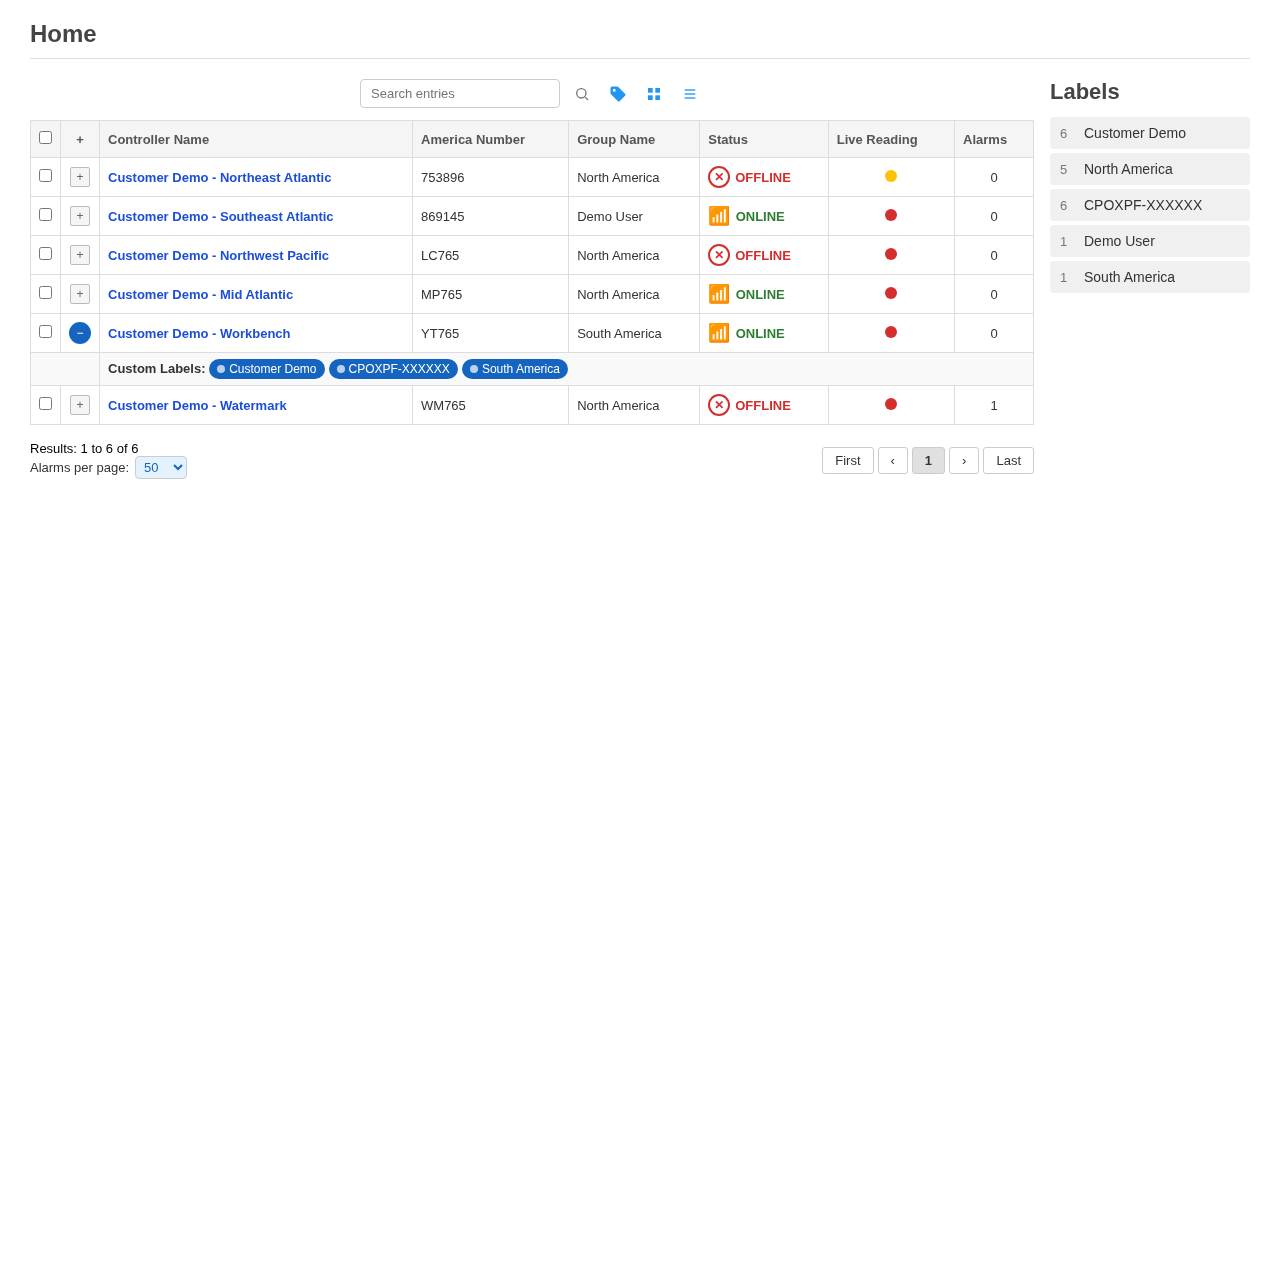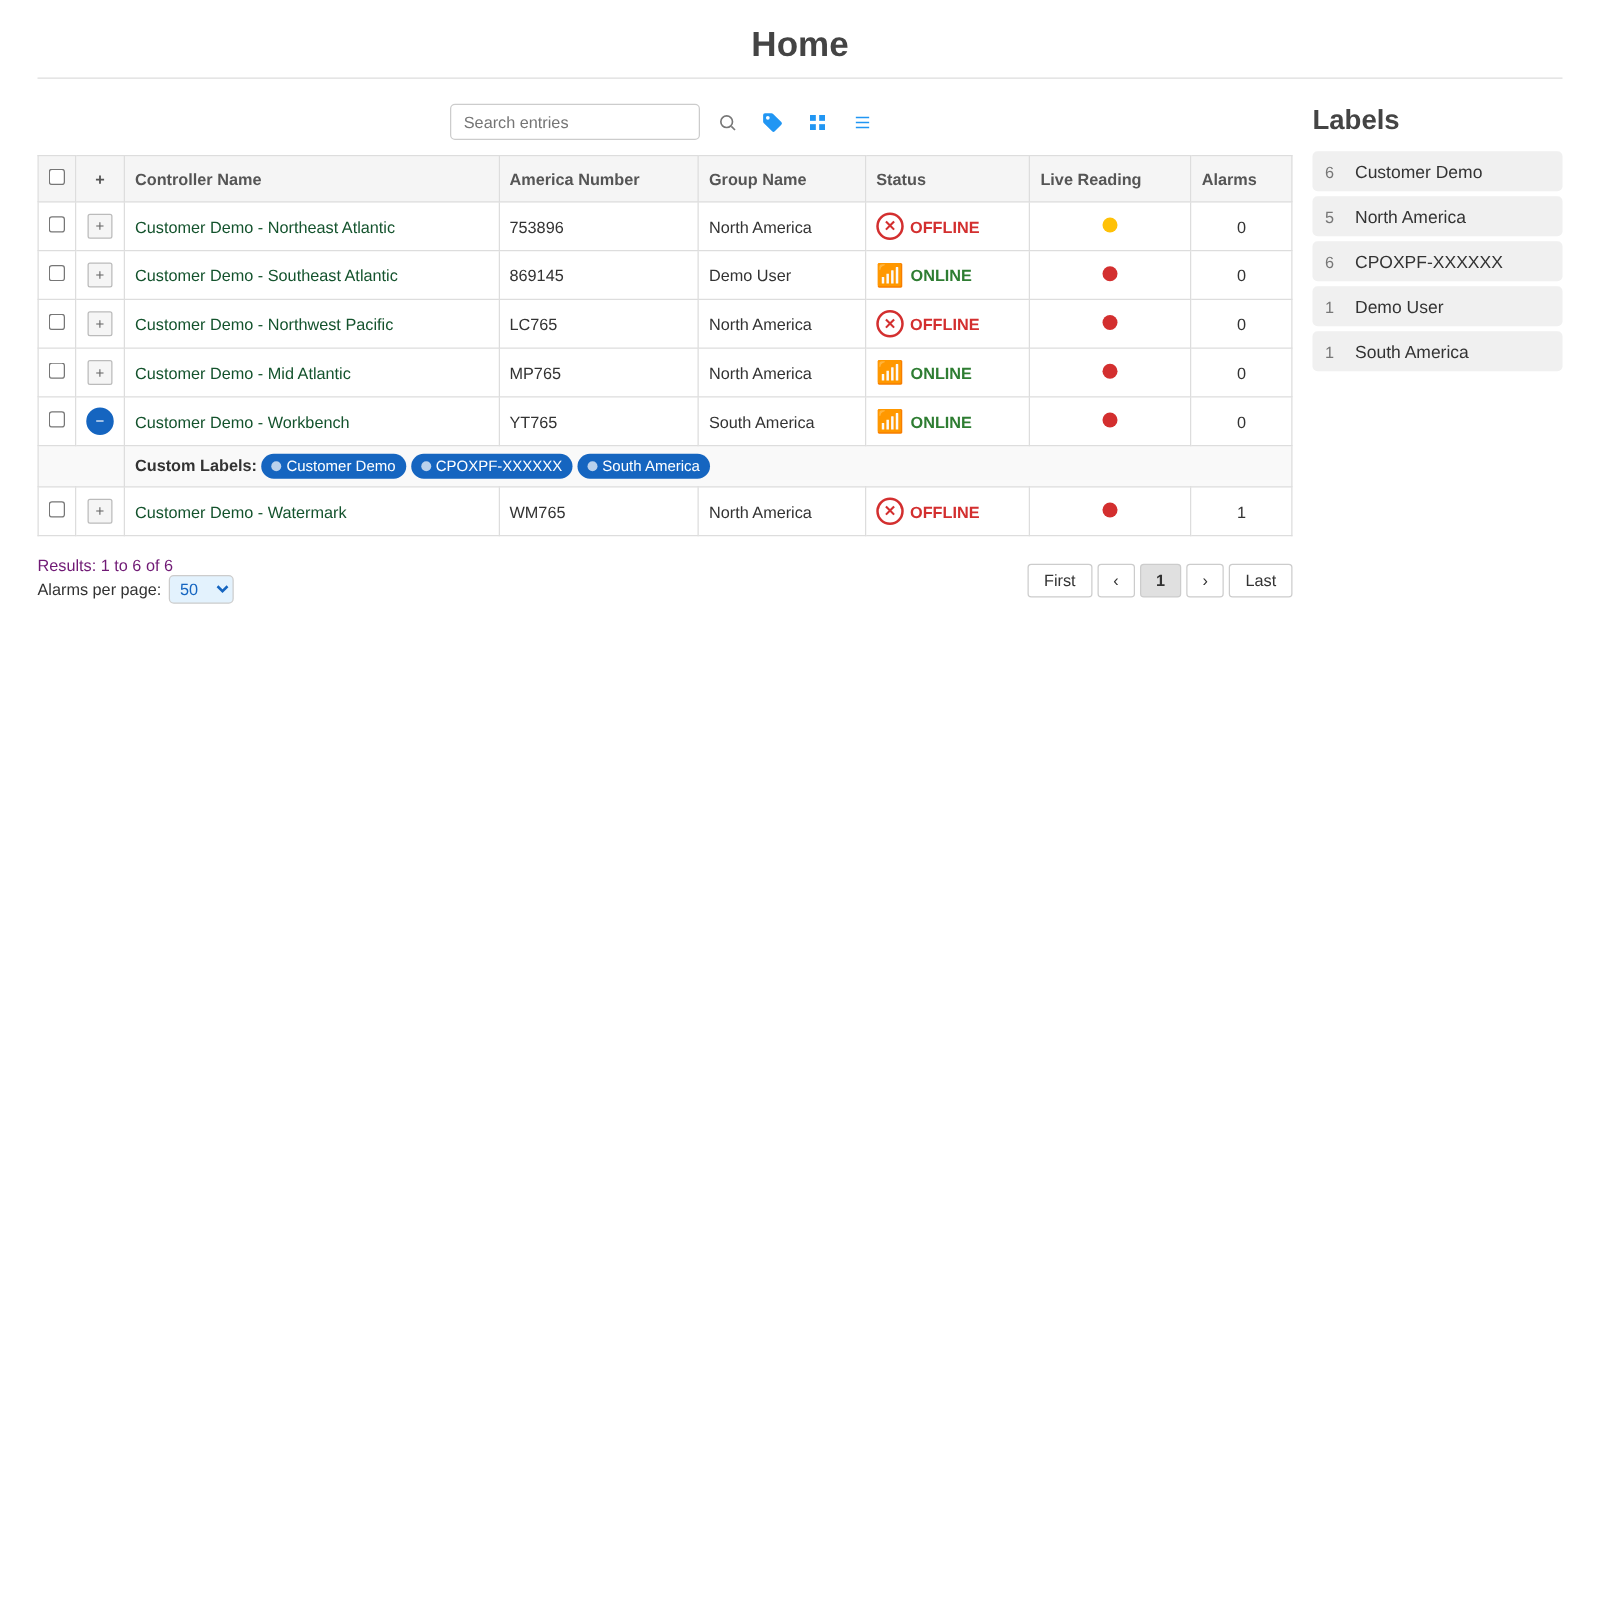--- a/index.html
+++ b/index.html
@@ -1,20 +1,20 @@
 <!DOCTYPE html>
 <html><head>
   <meta charset="utf-8">
   <style>
     * { box-sizing: border-box; margin: 0; padding: 0; }
     body { font-family: Arial, sans-serif; background: #fff; color: #333; font-size: 14px; }
 
     .page-wrapper { padding: 20px 30px; max-width: 1280px; }
 
-    h1 { font-size: 28px; font-weight: bold; color: #444; margin-bottom: 20px; padding-bottom: 10px; border-bottom: 1px solid #ddd; text-align: center; }
+    h1 { font-size: 24px; font-weight: bold; color: #444; margin-bottom: 20px; padding-bottom: 10px; border-bottom: 1px solid #ddd; }
 
     .content-area { display: flex; gap: 16px; margin-top: 20px; }
 
     .main-section { flex: 1; }
 
     .toolbar { display: flex; align-items: center; justify-content: center; gap: 8px; margin-bottom: 12px; }
 
     .search-input {
       width: 200px;
       padding: 6px 10px;
@@ -63,21 +63,21 @@
       width: 20px; height: 20px;
       border: 1px solid #bbb;
       background: #f5f5f5;
       cursor: pointer;
       border-radius: 2px;
       font-size: 12px;
       display: inline-flex; align-items: center; justify-content: center;
       color: #666;
     }
 
-    .link { color: #14532d; text-decoration: none; cursor: pointer; }
+    .link { color: #1d4ed8; text-decoration: none; cursor: pointer; font-weight: bold; }
 
     .status-badge {
       display: inline-flex; align-items: center; gap: 5px;
       font-weight: bold; font-size: 13px;
     }
 
     .status-offline {
       color: #d32f2f;
     }
 
@@ -138,21 +138,21 @@
       color: white;
     }
 
     .footer-bar {
       display: flex;
       align-items: center;
       justify-content: space-between;
       margin-top: 16px;
     }
 
-    .results-text { font-size: 13px; color: #701a75; }
+    .results-text { font-size: 13px; color: #000000; }
     .items-per-page { font-size: 13px; color: #333; display: flex; align-items: center; gap: 6px; }
 
     .items-per-page select {
       padding: 2px 4px;
       border: 1px solid #ccc;
       border-radius: 4px;
       background: #e3f2fd;
       color: #1565C0;
       font-size: 13px;
     }

